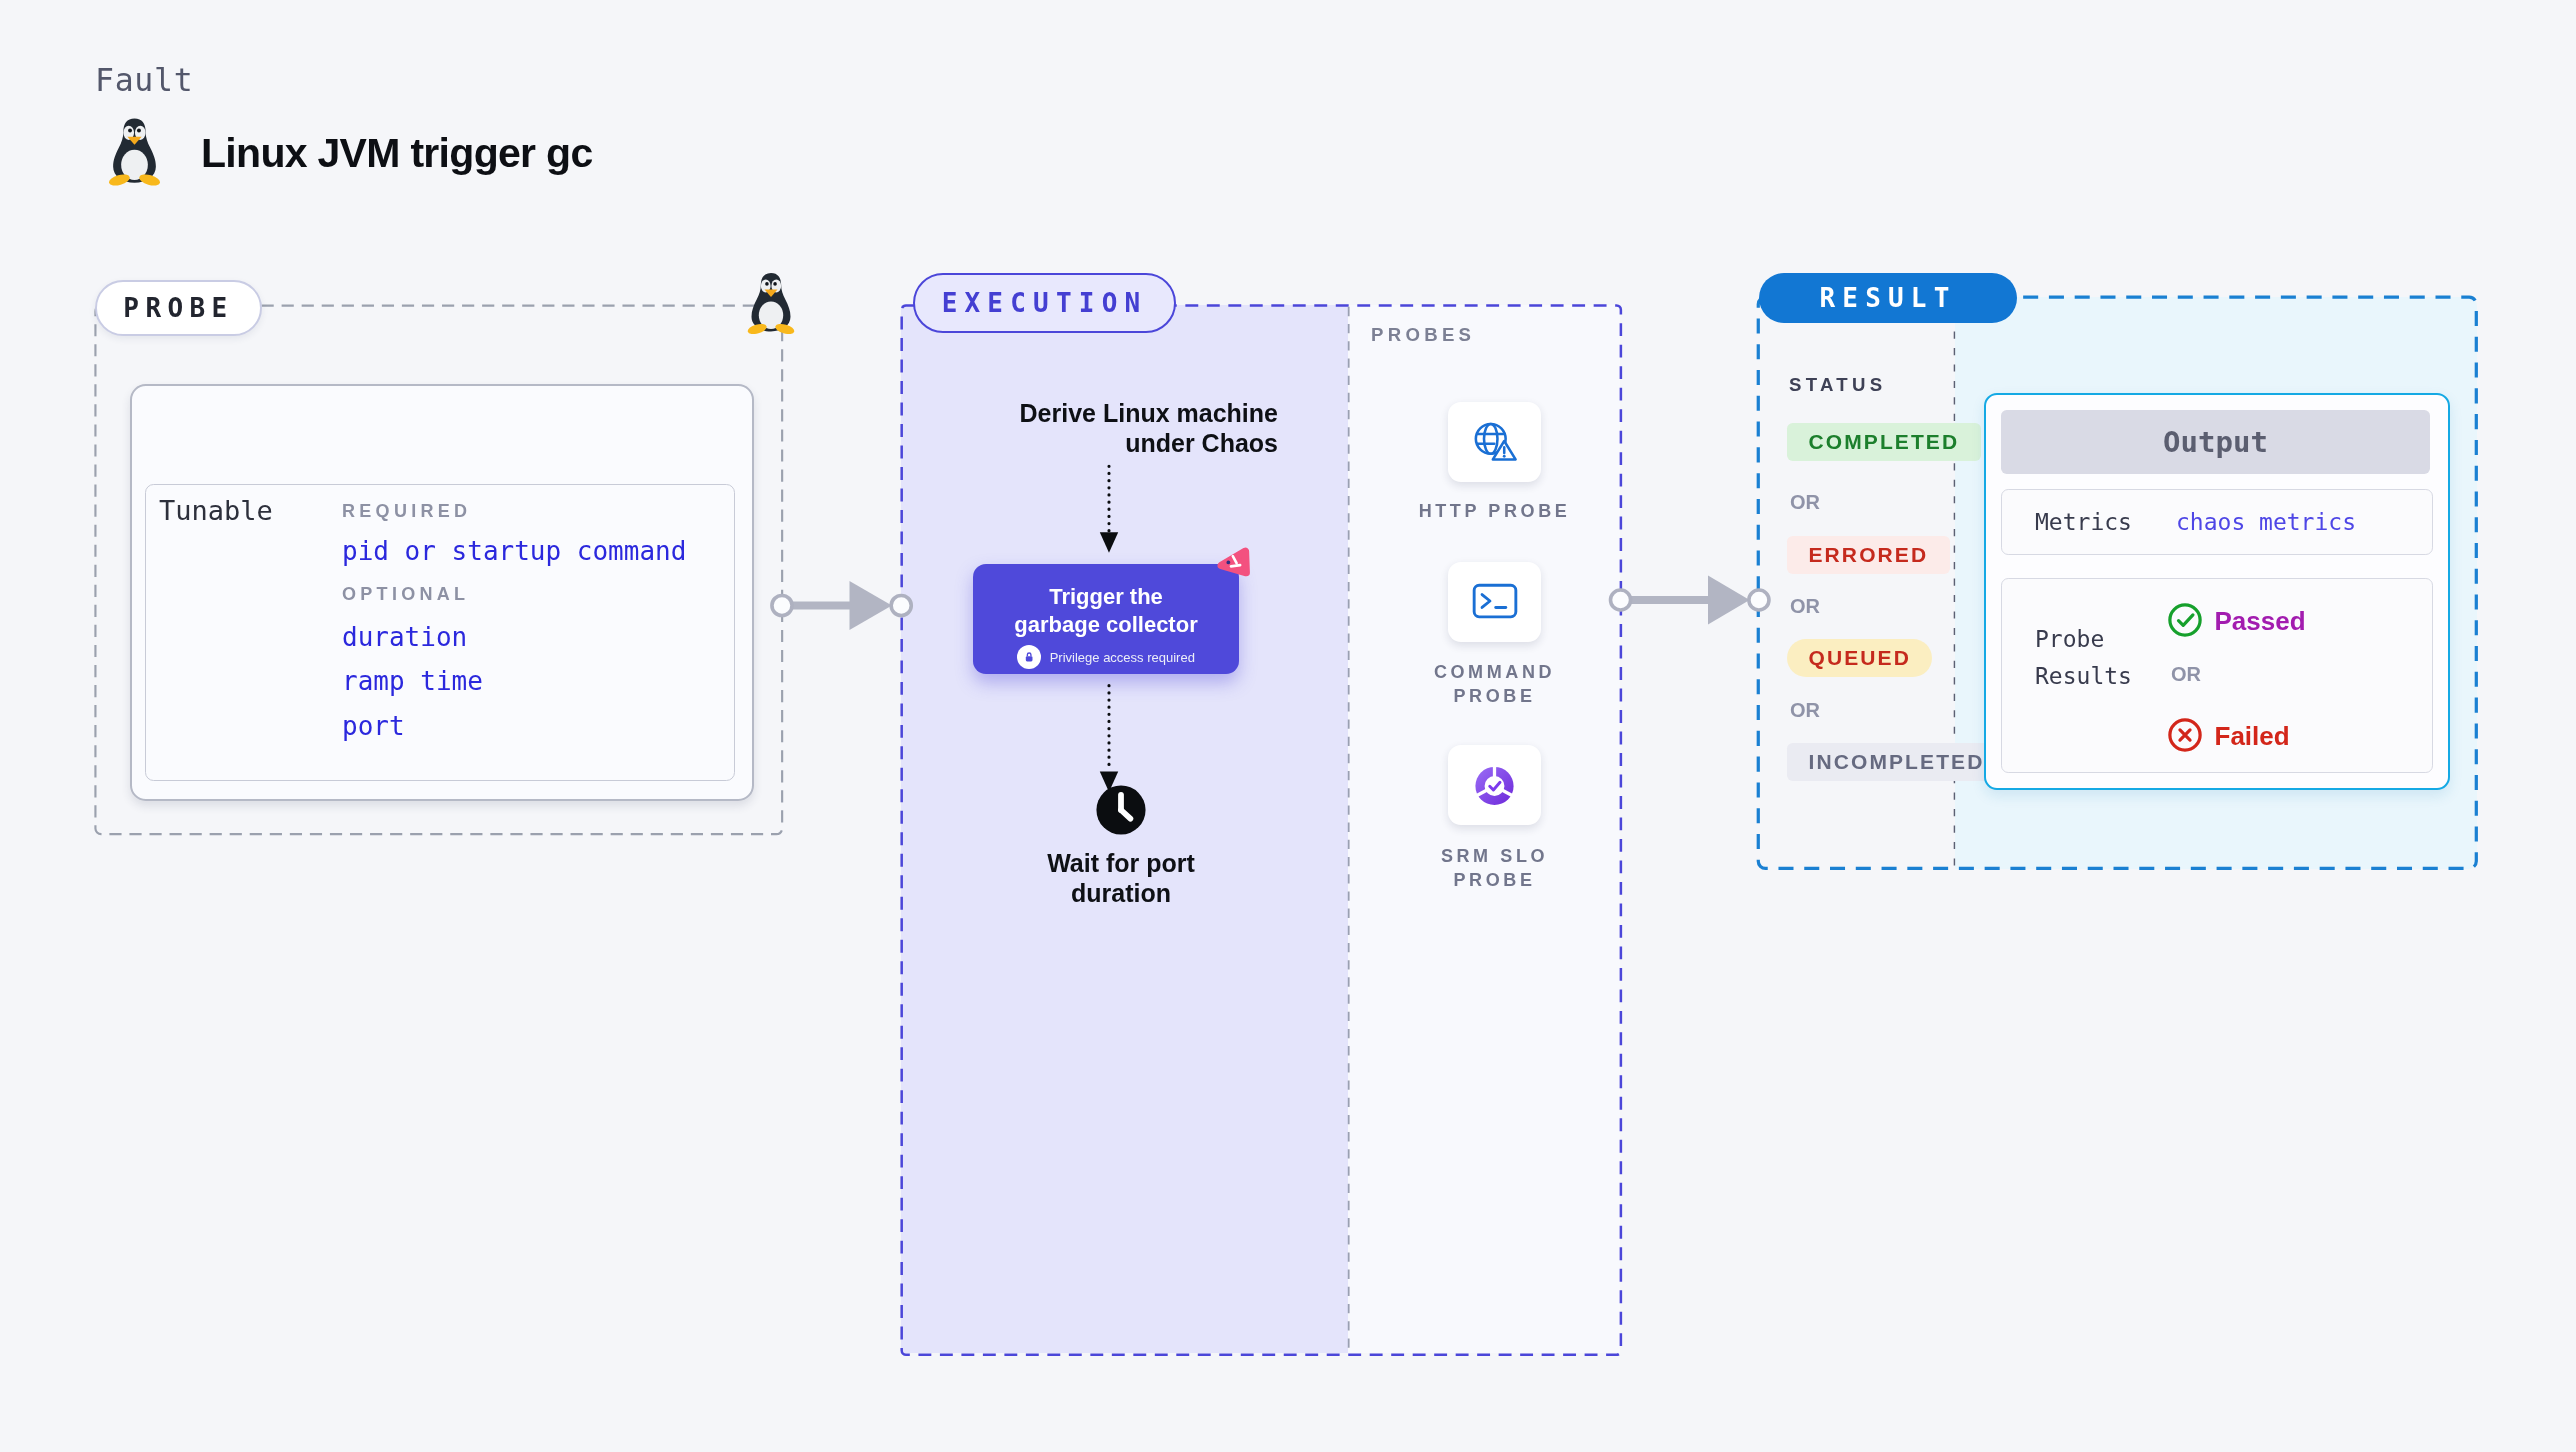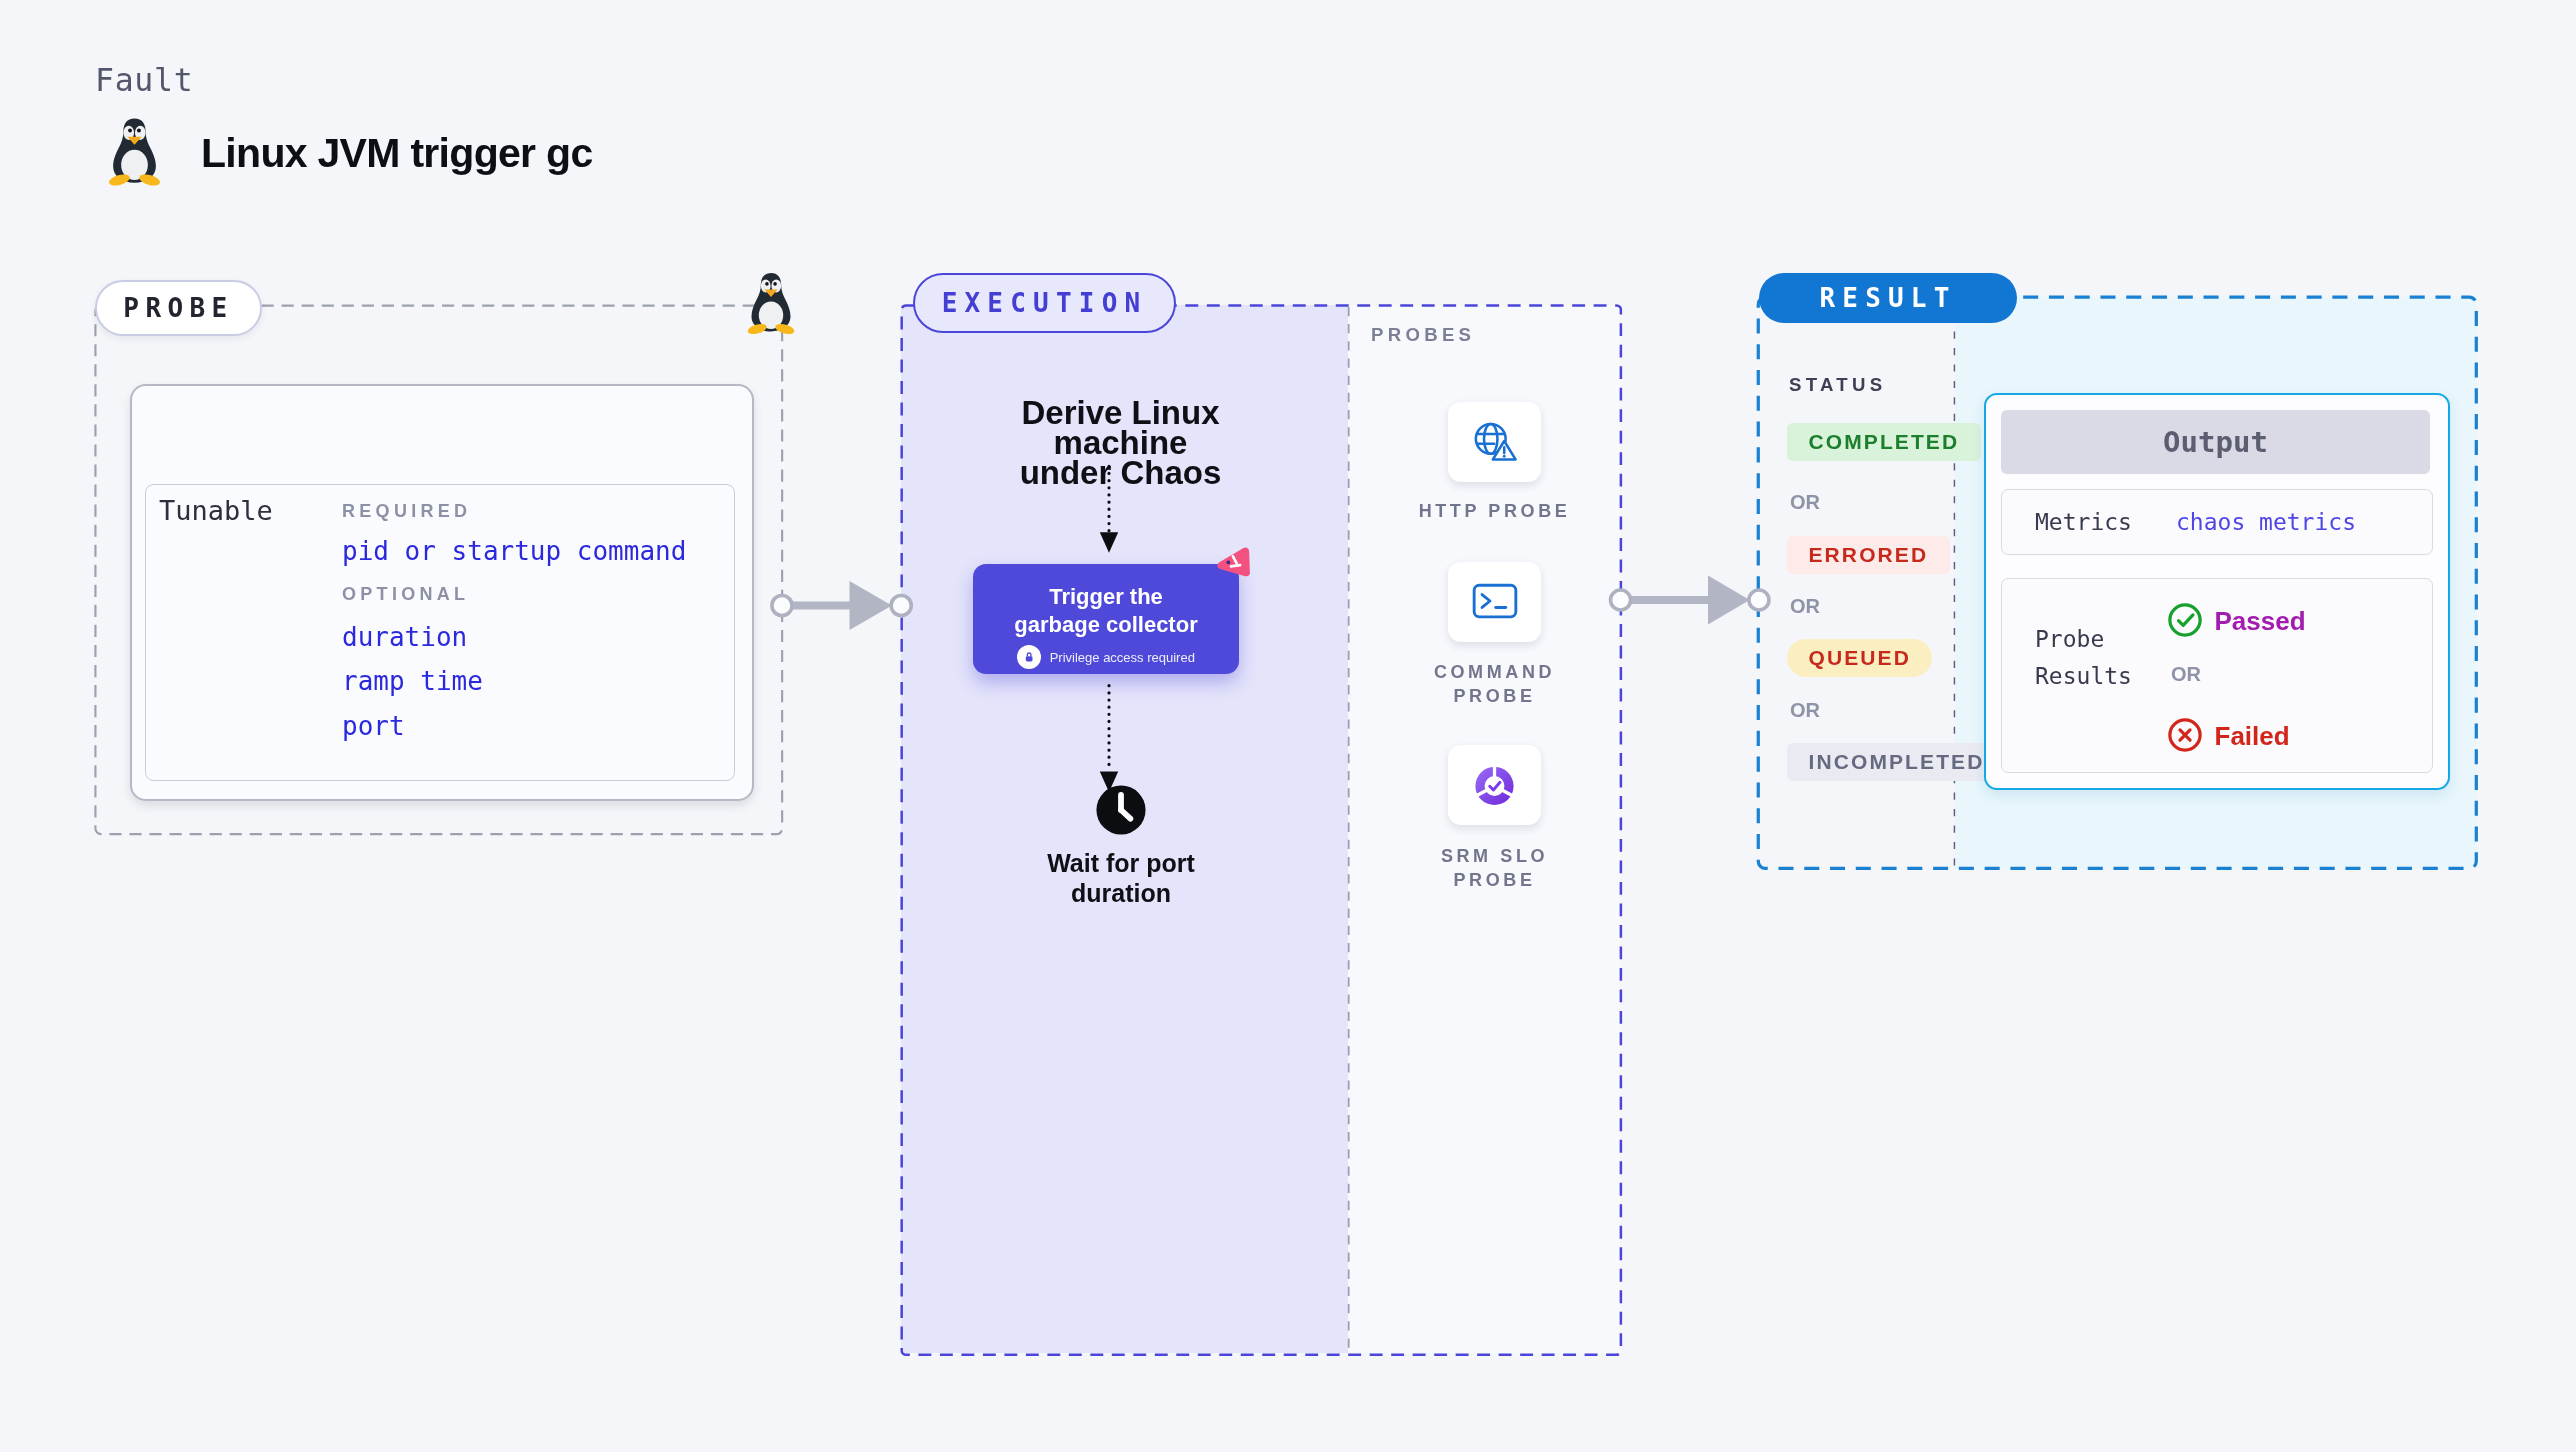--- a/index.html
+++ b/index.html
@@ -35,21 +35,21 @@
   .ui-card-header{left:145px;top:400px;width:588px;height:69px;background:#dbdbe6;border-radius:10px;
            display:flex;align-items:center;justify-content:center;font-size:29px;font-weight:bold;color:#2d303c;}
   .ui-card-body{left:145px;top:484px;width:588px;height:295px;border:1.4px solid #c8cbd7;border-radius:8.6px;background:transparent;}
   .tunable-label{left:159px;top:495px;font-size:27px;color:#2d303c;}
   .req-label{left:342px;top:501px;font-size:18px;font-weight:bold;letter-spacing:4.3px;color:#8d91a4;text-align:center;}
   .tune-link{left:342px;font-size:26px;color:#2b28dd;}
   .link-pid{top:536px;} .link-duration{top:622px;} .link-ramp{top:666px;} .link-port{top:711px;}
   .opt-label{left:342px;top:584px;font-size:18px;font-weight:bold;letter-spacing:4.3px;color:#8d91a4;}
 
   
-  .derive-text{left:963px;top:398px;width:315px;text-align:center;font-size:33px;line-height:30px;font-weight:bold;color:#0e1015;}
+  .derive-text{left:963px;top:398px;width:315px;text-align:right;font-size:25px;line-height:30px;font-weight:bold;color:#0e1015;}
   .gc-button{left:973px;top:564px;width:266px;height:110px;background:#4f49da;border:none;border-radius:13px;
              box-shadow:0 8.6px 17px rgba(79,73,218,.35);cursor:pointer;display:block;padding:0;}
   .gc-line{width:100%;text-align:center;font-size:22px;line-height:28px;font-weight:bold;color:#ffffff;
            font-family:"Liberation Sans",sans-serif;}
   .gc-note{margin-top:6.4px;display:flex;align-items:center;justify-content:center;gap:8.6px;}
   .gc-note-text{font-size:13px;color:#eceef8;}
   .lock-circle{width:24px;height:24px;border-radius:50%;background:#ffffff;display:flex;align-items:center;justify-content:center;}
   .pink-logo{left:1215px;top:542px;width:39px;height:39px;}
   .wait-text{left:999px;top:848px;width:244px;text-align:center;font-size:25px;line-height:30px;font-weight:bold;color:#0e1015;}
   .clock-wrap{left:1095px;top:784px;width:52px;height:52px;}

